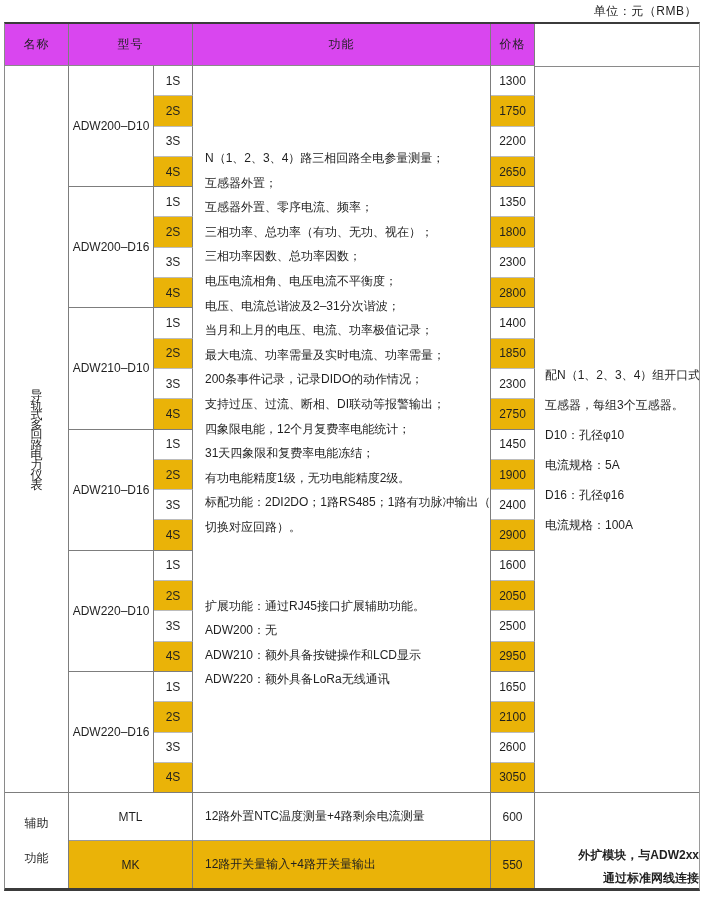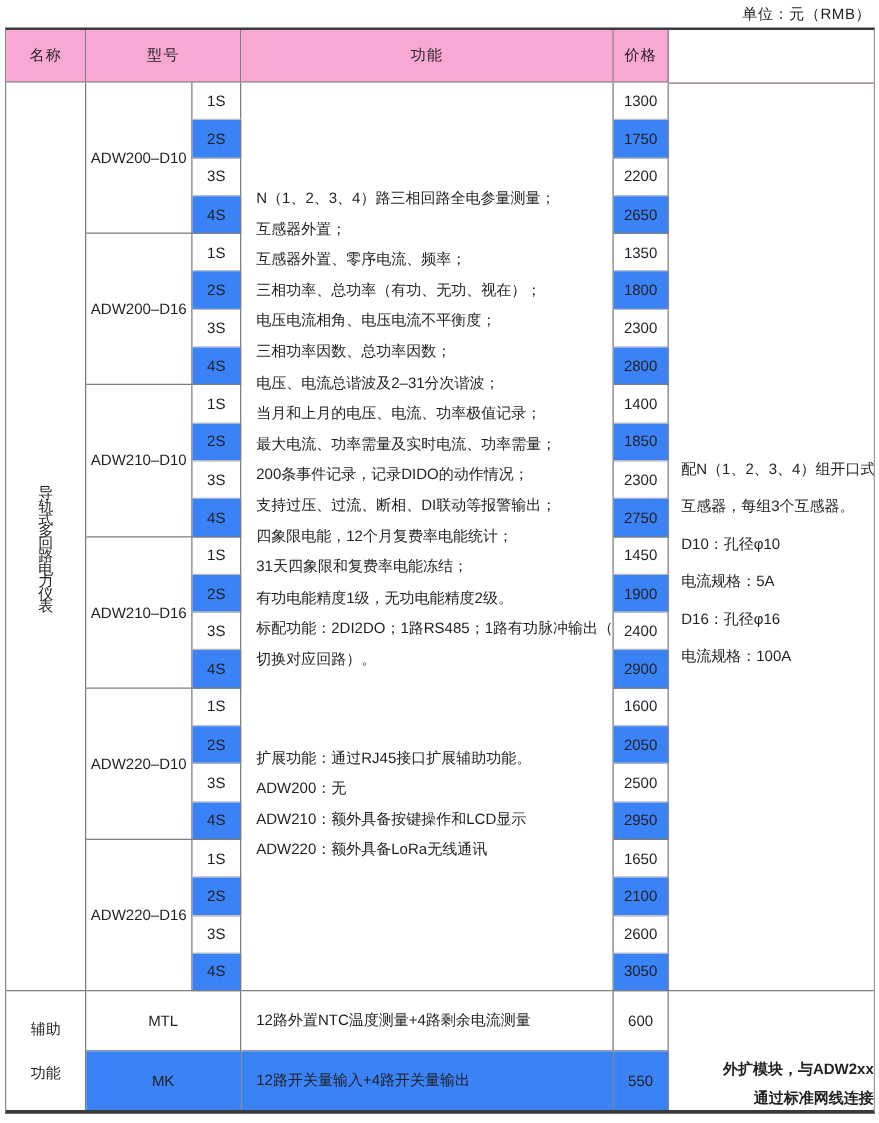--- a/index.html
+++ b/index.html
@@ -15,24 +15,24 @@
     border-bottom:3px solid #3b3b3b;
     border-left:1px solid #8a8a8a;
     border-right:1px solid #9a9a9a;
     background:#fff;
   }
   .cell{
     box-sizing:border-box;display:flex;align-items:center;justify-content:center;
     border-right:1px solid #7d7d7d;border-bottom:1px solid #bcbcbc;
     font-size:12px;overflow:hidden;
   }
-  .hdr{background:#f9a8d4;border-bottom-color:#8a8a8a;letter-spacing:1px;}
+  .hdr{background:#d946ef;border-bottom-color:#8a8a8a;letter-spacing:1px;}
   .grp{border-bottom-color:#7d7d7d;}
   .mid{border-bottom-color:#9a9a9a;}
-  .sh{background:#3b82f6;}
+  .sh{background:#eab308;}
   .norb{border-right:none;margin-top:42px;}
   .nobb{border-bottom:none;}
   .vname{writing-mode:vertical-lr;text-orientation:upright;letter-spacing:10px;line-height:14px;}
   .fn{display:block;padding:80px 0 0 12px;}
   .fn-line{line-height:24.6px;white-space:nowrap;}
   .fn-gap{height:54px;}
   .rk{flex-direction:column;align-items:flex-start;justify-content:center;padding-left:10px;}
   .rk-line{line-height:30px;white-space:nowrap;}
   .aux-name{flex-direction:column;}
   .aux-name-line{line-height:35px;text-align:center;}
@@ -90,22 +90,22 @@
     <div class="cell sh" style="grid-area:23/3">2S</div>
     <div class="cell" style="grid-area:24/3">3S</div>
     <div class="cell sh grp" style="grid-area:25/3">4S</div>
 
     <div class="cell grp fn" style="grid-area:2/4/26/5">
       <div>
           <div class="fn-line">N（1、2、3、4）路三相回路全电参量测量；</div>
           <div class="fn-line">互感器外置；</div>
           <div class="fn-line">互感器外置、零序电流、频率；</div>
           <div class="fn-line">三相功率、总功率（有功、无功、视在）；</div>
+          <div class="fn-line">三相功率因数、总功率因数；</div>
           <div class="fn-line">电压电流相角、电压电流不平衡度；</div>
-          <div class="fn-line">三相功率因数、总功率因数；</div>
           <div class="fn-line">电压、电流总谐波及2–31分次谐波；</div>
           <div class="fn-line">当月和上月的电压、电流、功率极值记录；</div>
           <div class="fn-line">最大电流、功率需量及实时电流、功率需量；</div>
           <div class="fn-line">200条事件记录，记录DIDO的动作情况；</div>
           <div class="fn-line">支持过压、过流、断相、DI联动等报警输出；</div>
           <div class="fn-line">四象限电能，12个月复费率电能统计；</div>
           <div class="fn-line">31天四象限和复费率电能冻结；</div>
           <div class="fn-line">有功电能精度1级，无功电能精度2级。</div>
           <div class="fn-line">标配功能：2DI2DO；1路RS485；1路有功脉冲输出（可</div>
           <div class="fn-line">切换对应回路）。</div>

